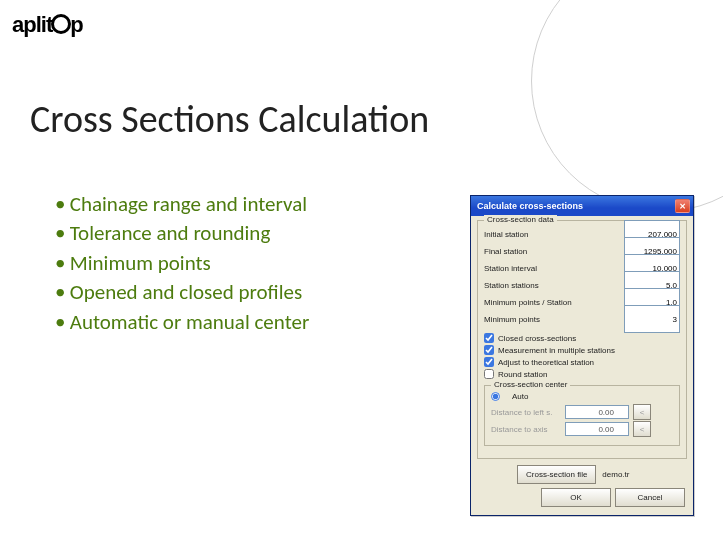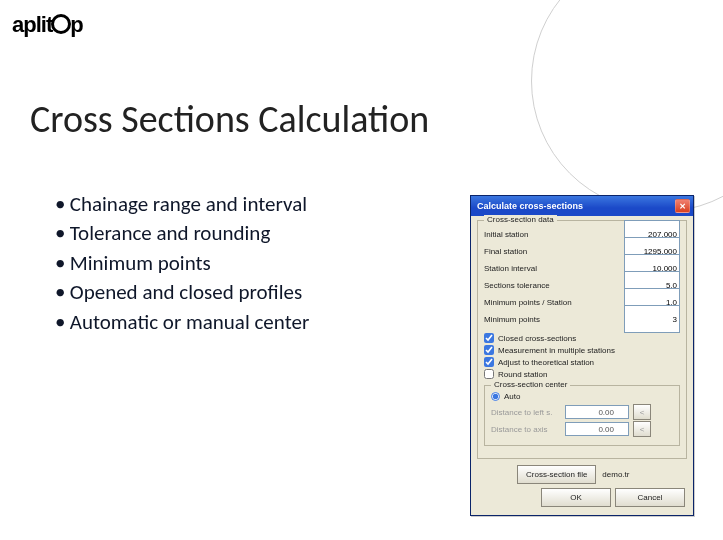--- a/index.html
+++ b/index.html
@@ -58,21 +58,21 @@
     font-weight: 400;
     color: #222;
     font-family: "Calibri Light","Calibri",Arial,sans-serif;
   }
   
   .bullets {
     position: absolute;
     top: 190px;
     left: 55px;
     font-size: 21px;
-    color: #0f172a;
+    color: #4d7c0f;
     line-height: 1.4;
   }
   .bullets .row { white-space: nowrap; }
   .bullet-dot { display:inline-block; width:10px; }
   
   .dialog {
     position: absolute;
     top: 195px;
     left: 470px;
     width: 222px;
@@ -213,21 +213,21 @@
   .dlg-buttons {
     display:flex;
     justify-content:flex-end;
     gap:4px;
     padding: 0 2px 2px 0;
   }
   .dlg-buttons .btn { width: 52px; }
   .radio-row {
     display:flex;
     align-items:center;
-    gap:4px;
+    gap:12px;
     margin-bottom:4px;
     font-size:8px;
   }
   .radio-row input[type=radio]{
     width:9px;height:9px;margin:0;
     accent-color:#3b77e0;
   }
 </style>
 </head>
 <body>
@@ -267,21 +267,21 @@
         </div>
         <div class="form-row">
           <label>Final station</label>
           <input class="text" value="1295.000" style="">
         </div>
         <div class="form-row">
           <label>Station interval</label>
           <input class="text" value="10.000" style="">
         </div>
         <div class="form-row">
-          <label>Sections tolerance</label>
+          <label>Station stations</label>
           <input class="text" value="5.0" style="">
         </div>
         <div class="form-row">
           <label>Minimum points / Station</label>
           <input class="text" value="1.0" style="">
         </div>
         <div class="form-row">
           <label>Minimum points</label>
           <input class="text" value="3" style="">
         </div>

